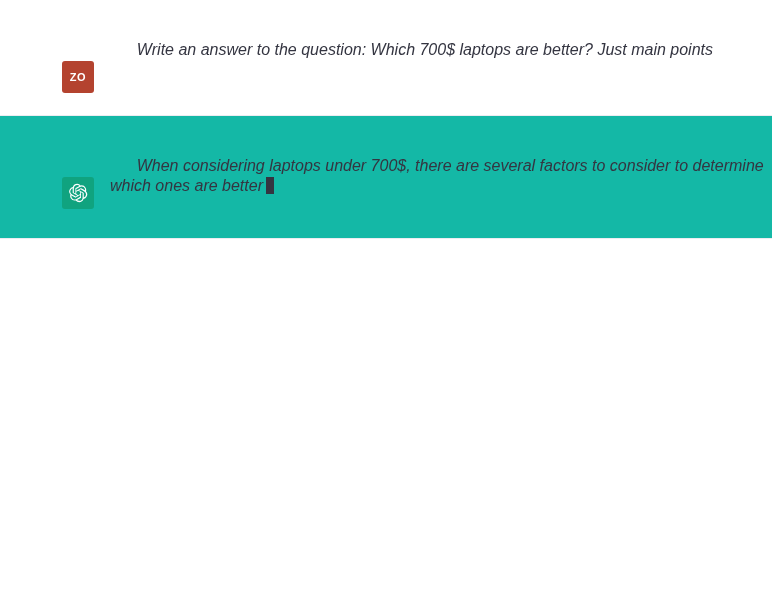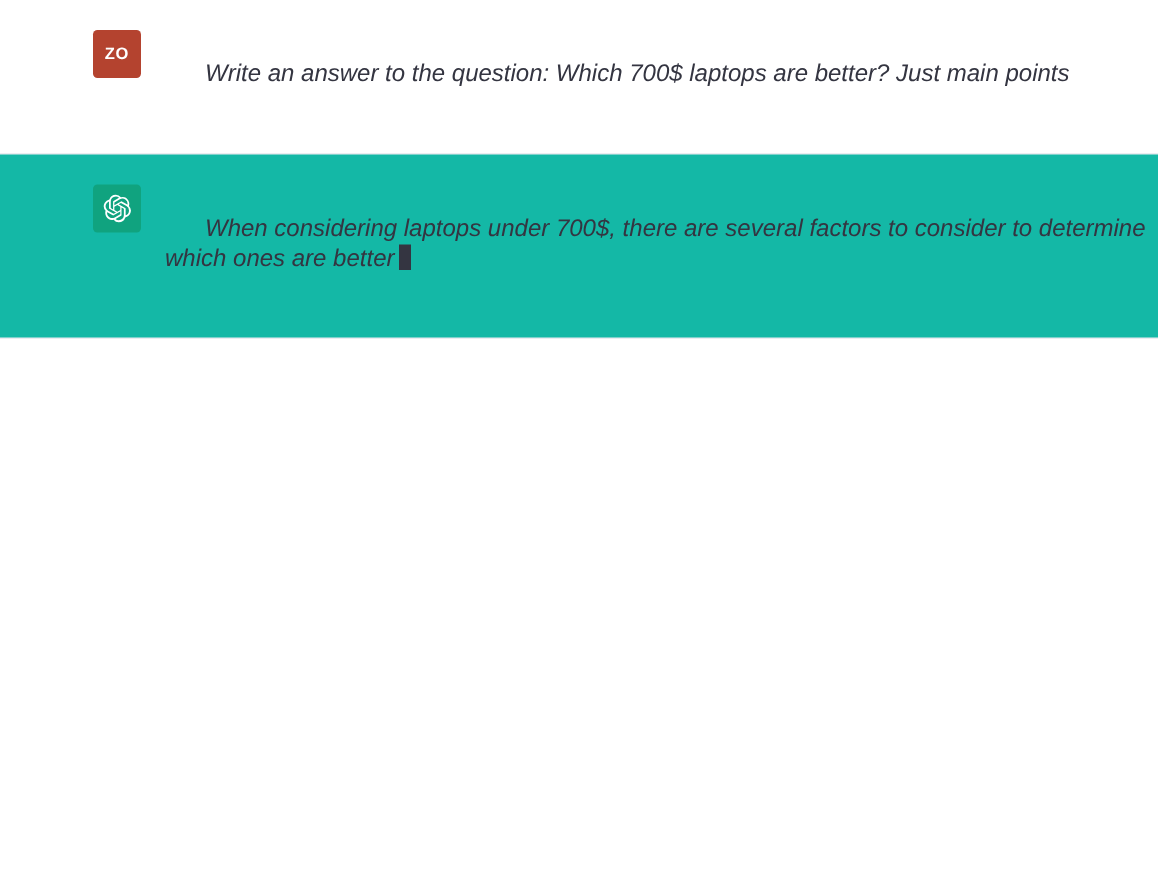--- a/index.html
+++ b/index.html
@@ -44,20 +44,21 @@
   }
   .avatar {
     width: 32px;
     height: 32px;
     border-radius: 3px;
     display: flex;
     align-items: center;
     justify-content: center;
     box-sizing: border-box;
     flex: 0 0 32px;
+    margin-top: 41px;
   }
   .avatar.user {
     background: #b4432f;
     color: #ffffff;
     font-size: 11px;
     font-weight: 600;
     letter-spacing: 0.5px;
   }
   .avatar.assistant {
     background: #10a37f;

